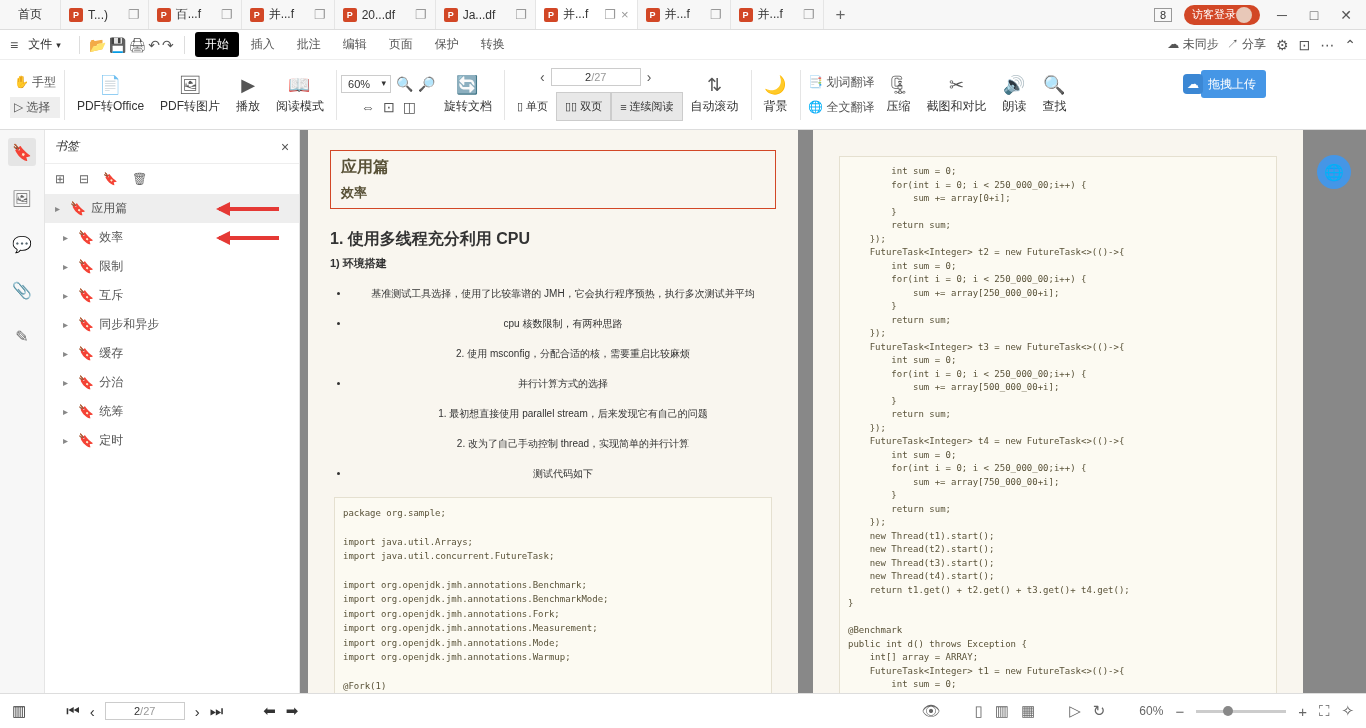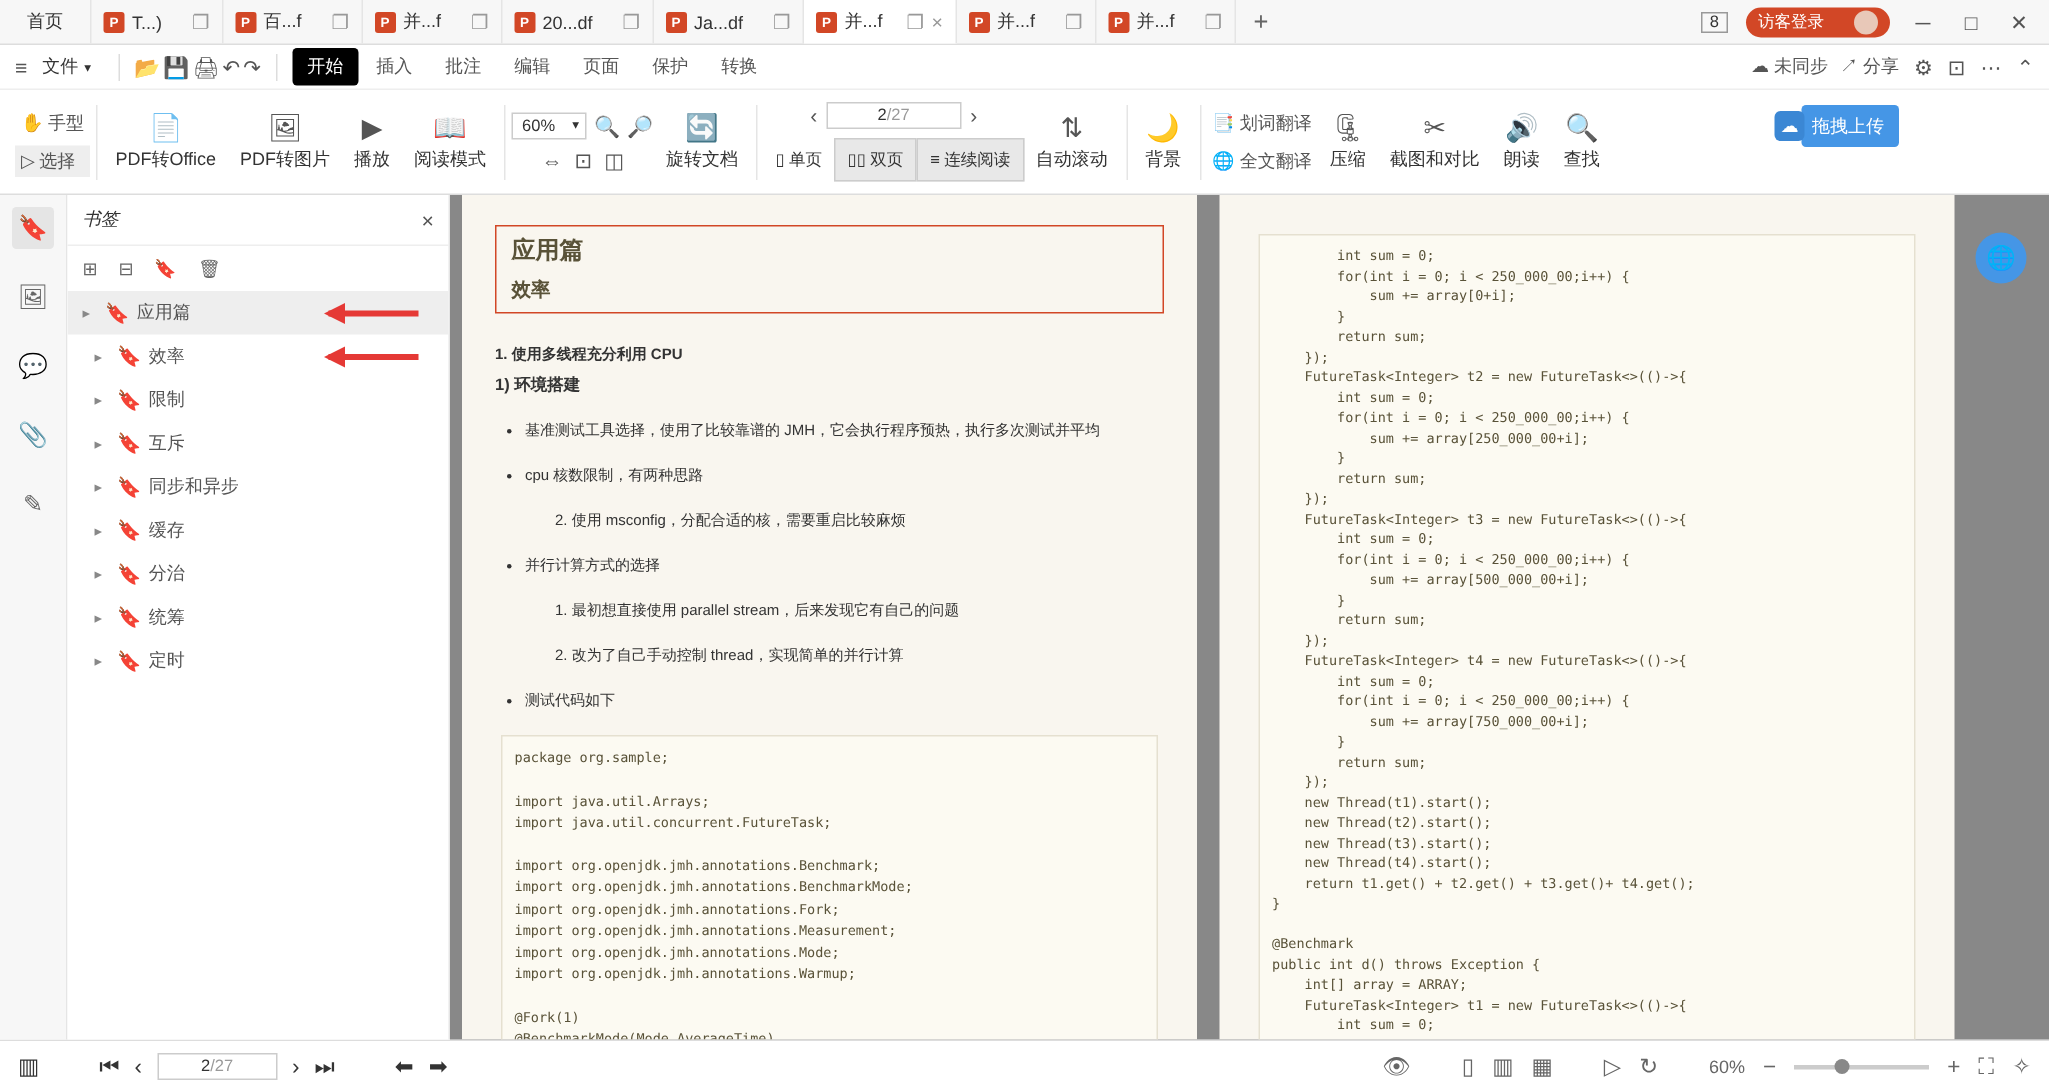--- a/index.html
+++ b/index.html
@@ -7,21 +7,21 @@
 
 .tab-bar { height: 30px; background: #f7f7f7; display: flex; align-items: center; border-bottom: 1px solid #ddd; }
 .tab { display: flex; align-items: center; padding: 0 8px; height: 100%; gap: 5px; border-right: 1px solid #e5e5e5; cursor: pointer; }
 .tab.active { background: #fff; }
 .tab.home { padding: 0 18px; }
 .tab-icon { width: 14px; height: 14px; background: #d24726; border-radius: 2px; display: flex; align-items: center; justify-content: center; color: #fff; font-size: 9px; font-weight: bold; }
 .tab-close { color: #999; font-size: 13px; }
 .tab-add { padding: 0 12px; color: #666; font-size: 17px; }
 .tab-right { margin-left: auto; display: flex; align-items: center; gap: 12px; padding-right: 10px; }
 .badge-count { border: 1px solid #999; padding: 0 5px; font-size: 11px; }
-.login-btn { background: #d24726; color: #fff; padding: 2px 8px; border-radius: 10px; font-size: 11px; display: flex; align-items: center; gap: 20px; }
+.login-btn { background: #d24726; color: #fff; padding: 2px 8px; border-radius: 10px; font-size: 11px; display: flex; align-items: center; gap: 0; }
 .avatar { width: 16px; height: 16px; background: #e8c8b8; border-radius: 50%; }
 .win-btn { width: 20px; text-align: center; font-size: 14px; color: #555; }
 
 .menu-bar { height: 30px; display: flex; align-items: center; padding: 0 10px; gap: 2px; background: #fff; border-bottom: 1px solid #eee; }
 .file-menu { display: flex; align-items: center; gap: 4px; padding: 3px 8px; border-radius: 3px; }
 .sep { width: 1px; height: 18px; background: #ddd; margin: 0 8px; }
 .icon-btn { color: #555; cursor: pointer; font-size: 14px; }
 .menu-tab { padding: 0 10px; color: #555; cursor: pointer; }
 .menu-tab.active { background: #000000; color: #fff; padding: 4px 10px; border-radius: 3px; }
 .menu-right { margin-left: auto; display: flex; align-items: center; gap: 10px; color: #555; }
@@ -56,25 +56,25 @@
 .bm-item.lvl1 { padding-left: 18px; }
 .bm-item .bk { color: #999; font-size: 13px; }
 .red-arrow { position: absolute; right: 20px; width: 60px; height: 4px; background: #e53935; }
 .red-arrow::before { content: ''; position: absolute; left: -10px; top: -5px; border: 7px solid transparent; border-right: 14px solid #e53935; }
 
 .doc-area { flex: 1; background: #888; display: flex; gap: 15px; padding: 0 8px; overflow: hidden; position: relative; }
 .page { background: #f9f6ef; width: 490px; height: 100%; padding: 20px 22px; font-size: 10px; color: #333; overflow: hidden; position: relative; }
 .highlight-box { border: 1px solid #d24726; padding: 6px 10px; margin-bottom: 10px; }
 .highlight-box h2 { font-size: 16px; color: #595238; margin-bottom: 6px; font-weight: bold; }
 .highlight-box h3 { font-size: 13px; color: #595238; font-weight: bold; }
-.page h4 { font-size: 10px; margin: 20px 0 6px; font-weight: bold; }
+.page h4 { font-size: 16px; margin: 20px 0 6px; font-weight: bold; }
 .page h5 { font-size: 11px; margin: 6px 0; font-weight: bold; }
 .page ul { list-style: disc; padding-left: 20px; margin: 4px 0; }
 .page ul ul { list-style: none; }
-.page li { margin: 16px 0; font-size: 10px; }
+.page li { margin: 16px 0; font-size: 10px; text-align: center; }
 .code-box { background: #fcfaf2; border: 1px solid #e5e0d0; padding: 8px; font-family: Consolas, monospace; font-size: 9px; line-height: 1.6; margin: 6px 4px; color: #595238; white-space: pre-wrap; }
 .page2 .code-box { font-size: 9px; line-height: 1.5; height: 540px; }
 .float-badge { position: absolute; right: 15px; top: 25px; width: 34px; height: 34px; background: #4596e6; border-radius: 50%; display: flex; align-items: center; justify-content: center; color: #fff; font-size: 16px; }
 
 .status-bar { height: 35px; border-top: 1px solid #ddd; display: flex; align-items: center; padding: 0 12px; gap: 10px; background: #fff; }
 .sb-input { border: 1px solid #ccc; width: 80px; text-align: center; padding: 2px; font-size: 11px; }
 .sb-right { margin-left: auto; display: flex; align-items: center; gap: 12px; color: #666; }
 .sb-icon { font-size: 15px; cursor: pointer; }
 .zoom-slider { width: 90px; height: 3px; background: #ccc; position: relative; }
 .zoom-slider::after { content: ''; position: absolute; left: 30%; top: -4px; width: 10px; height: 10px; background: #888; border-radius: 50%; }

